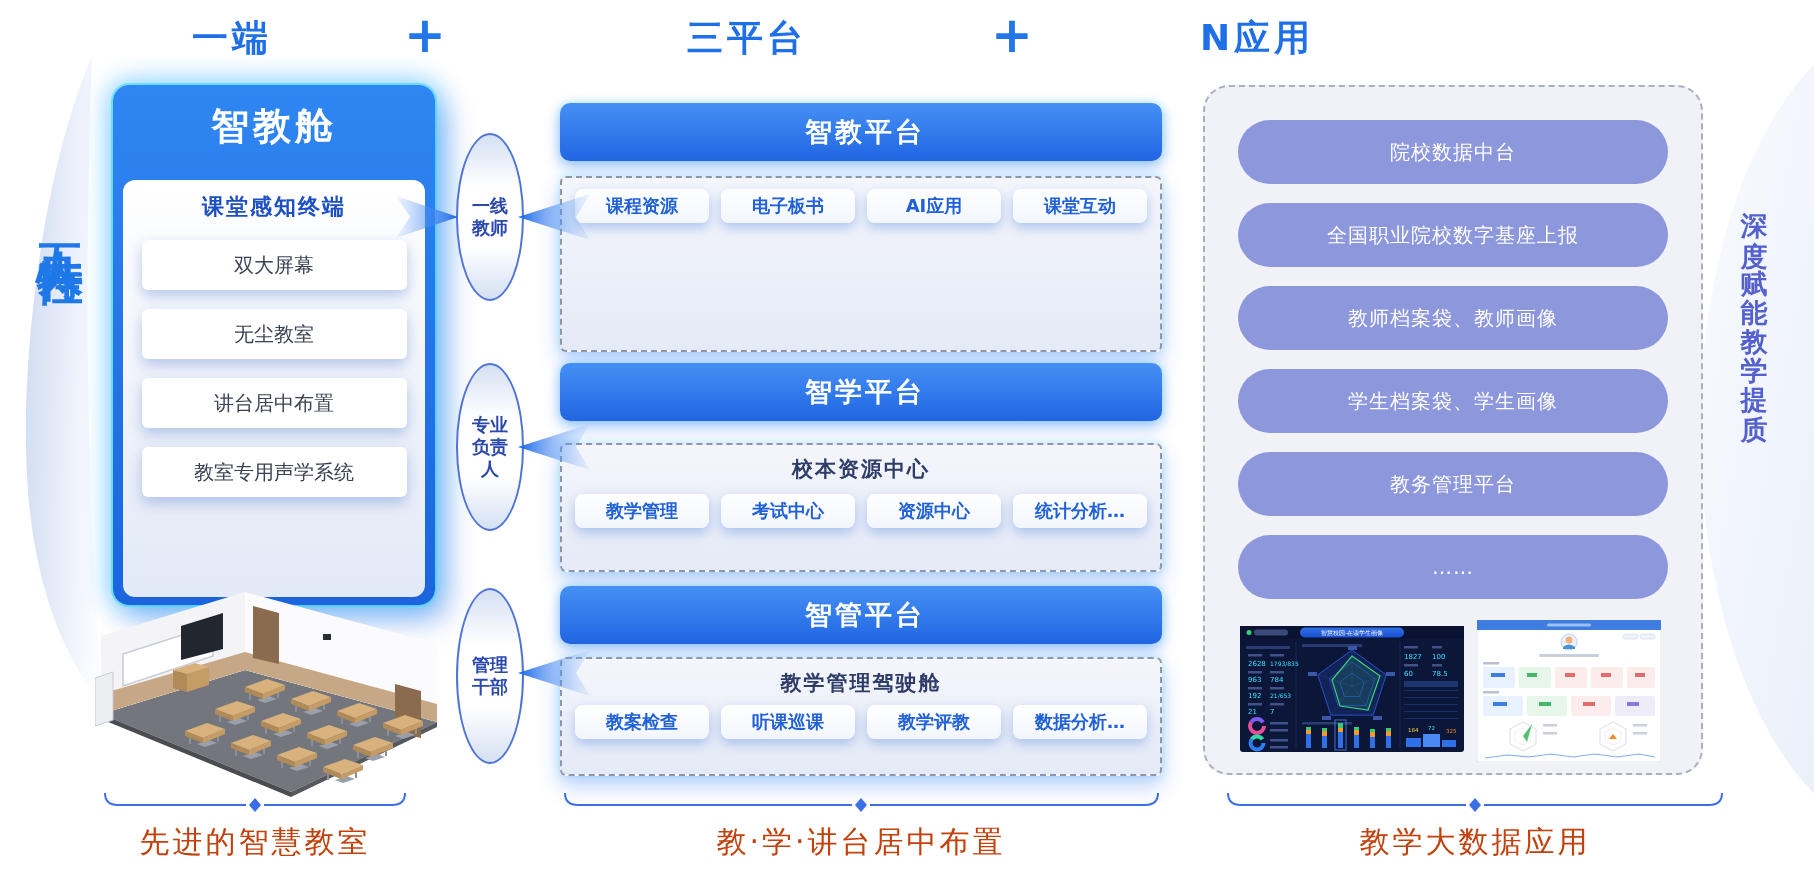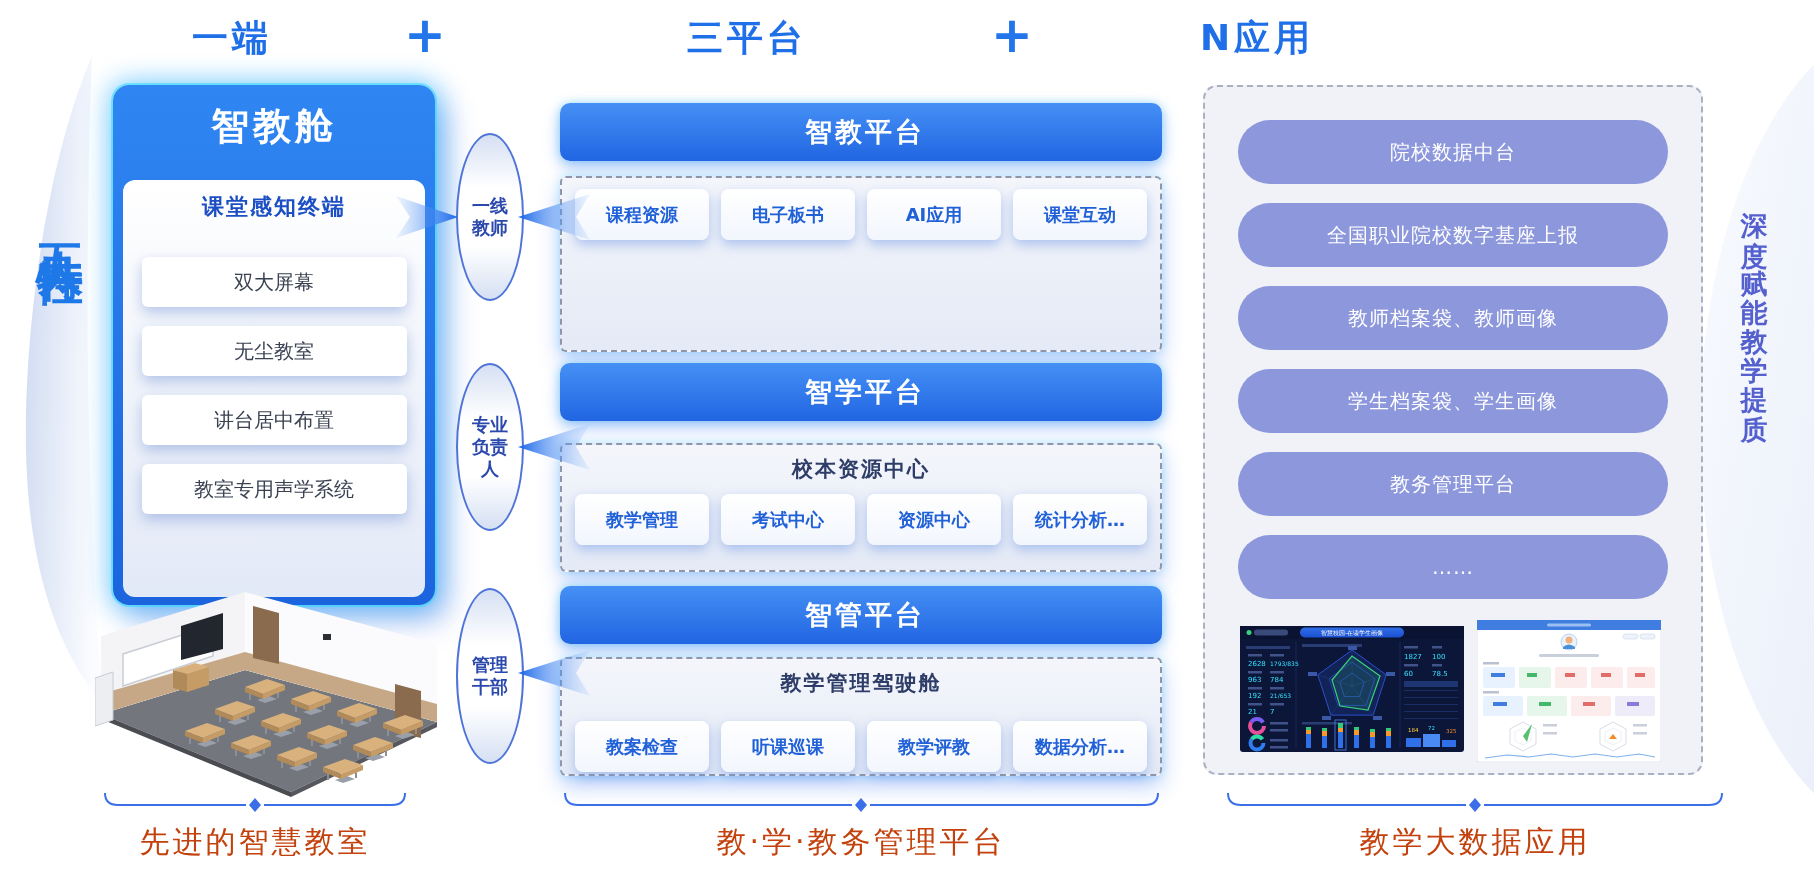--- a/index.html
+++ b/index.html
@@ -21,21 +21,21 @@
   .v-right { position:absolute; left:1736px; top:190px; writing-mode:vertical-rl; text-orientation:upright;
     font-size:27px; font-weight:700; color:#5560cf; letter-spacing:29px; }
 
   
   .cabin { position:absolute; left:113px; top:85px; width:322px; height:520px; border-radius:16px;
     background:linear-gradient(180deg,#2f86f2 0%,#1b64de 100%);
     box-shadow:0 0 0 2px rgba(45,220,255,.55), 0 0 26px 5px rgba(0,165,255,.45), 12px 16px 30px rgba(30,90,220,.35); }
   .cabin-title { height:82px; line-height:82px; text-align:center; color:#fff; font-size:38px; font-weight:700; letter-spacing:4px; }
   .cabin-inner { position:absolute; left:10px; right:10px; top:95px; bottom:8px; border-radius:12px;
     background:linear-gradient(180deg,#ffffff 0%,#eef2fa 60%,#e2e9f7 100%); padding-top:12px; }
-  .cabin-sub { text-align:center; font-size:22px; font-weight:700; color:#1c4fc4; margin-bottom:35px; letter-spacing:2px; }
+  .cabin-sub { text-align:center; font-size:22px; font-weight:700; color:#1c4fc4; margin-bottom:18px; letter-spacing:2px; }
   .cabin-item { width:265px; height:50px; margin:0 auto 19px auto; background:#fff; border-radius:6px;
     text-align:center; line-height:50px; font-size:20px; color:#3b4252;
     box-shadow:0 6px 14px rgba(120,150,215,.5); }
 
   .classroom { position:absolute; left:95px; top:592px; }
 
   
   .role { position:absolute; left:456px; width:68px; border-radius:50%;
     border:2px solid #4f74d8;
     background:linear-gradient(180deg,#d5e0f3 0%,#ffffff 32%,#ffffff 68%,#d5e0f3 100%);
@@ -50,29 +50,29 @@
     background:linear-gradient(180deg,#4590f5 0%,#2165e2 100%);
     color:#fff; font-size:27px; font-weight:700; letter-spacing:3px;
     display:flex; align-items:center; justify-content:center;
     box-shadow:0 6px 16px rgba(30,110,240,.4), 0 0 8px rgba(0,200,255,.3);padding-left:8px; }
   .mid-panel { position:absolute; left:560px; width:602px; border-radius:6px;
     background:linear-gradient(180deg,#f4f6fb 0%,#e4eaf6 100%);
     border:2px dashed #8d96aa;
     box-shadow:0 10px 22px rgba(40,110,240,.32), 0 0 8px rgba(0,200,255,.25); }
   .mid-panel-title { text-align:center; font-size:21px; font-weight:700; color:#2e3c68; margin-top:10px; letter-spacing:2px; }
   .chip-row { display:flex; justify-content:center; gap:12px; margin-top:11px; }
-  .chip { width:134px; height:51px; border-radius:8px;
+  .chip { width:134px; height:34px; border-radius:8px;
     background:linear-gradient(180deg,#ffffff 0%,#f2f6fd 100%);
     display:flex; align-items:center; justify-content:center;
     color:#2161d8; font-size:18px; font-weight:600;
     box-shadow:0 5px 12px rgba(110,150,230,.5); }
 
   
   .apps { position:absolute; left:1203px; top:85px; width:500px; height:690px;
-    background:#f1f2f7; border:2px dashed #a9b0c2; border-radius:14px; }
+    background:#f1f2f7; border:2px dashed #a9b0c2; border-radius:26px; }
   .pill { position:absolute; left:33px; width:430px; height:64px; border-radius:32px;
     background:#8c97dc; color:#fff; font-size:20px; letter-spacing:1px;
     display:flex; align-items:center; justify-content:center; }
   .dash-dark { position:absolute; left:35px; top:539px; }
   .dash-light { position:absolute; left:272px; top:533px; }
 
   
   .caption { position:absolute; top:822px; transform:translateX(-50%); white-space:nowrap;
     font-size:30px; color:#c2410c; font-weight:500; letter-spacing:3px; }
 
@@ -194,21 +194,21 @@
       <div class="chip">教学管理</div>
       <div class="chip">考试中心</div>
       <div class="chip">资源中心</div>
       <div class="chip">统计分析…</div>
     </div>
   </div>
 
   <div class="mid-header" style="top:586px">智管平台</div>
   <div class="mid-panel" style="top:657px;height:119px">
     <div class="mid-panel-title">教学管理驾驶舱</div>
-    <div class="chip-row" style="margin-top:24px">
+    <div class="chip-row" style="margin-top:8px">
       <div class="chip">教案检查</div>
       <div class="chip">听课巡课</div>
       <div class="chip">教学评教</div>
       <div class="chip">数据分析…</div>
     </div>
   </div>
 
   <div class="apps">
     <div class="pill" style="top:33px">院校数据中台</div>
     <div class="pill" style="top:116px">全国职业院校数字基座上报</div>
@@ -398,16 +398,16 @@
         <path d="M1484,805 H1709 Q1722,805 1722,793"></path>
     </g>
     <g fill="#3a6fe8">
       <polygon points="255,798 261,805 255,812 249,805"></polygon>
       <polygon points="861,798 867,805 861,812 855,805"></polygon>
       <polygon points="1475,798 1481,805 1475,812 1469,805"></polygon>
     </g>
   </svg>
 
   <div class="caption" style="left:255px">先进的智慧教室</div>
-  <div class="caption" style="left:861px">教·学·教务管理平台</div>
+  <div class="caption" style="left:861px">教·学·讲台居中布置</div>
   <div class="caption" style="left:1475px">教学大数据应用</div>
 
 </div>
 
 </body></html>

